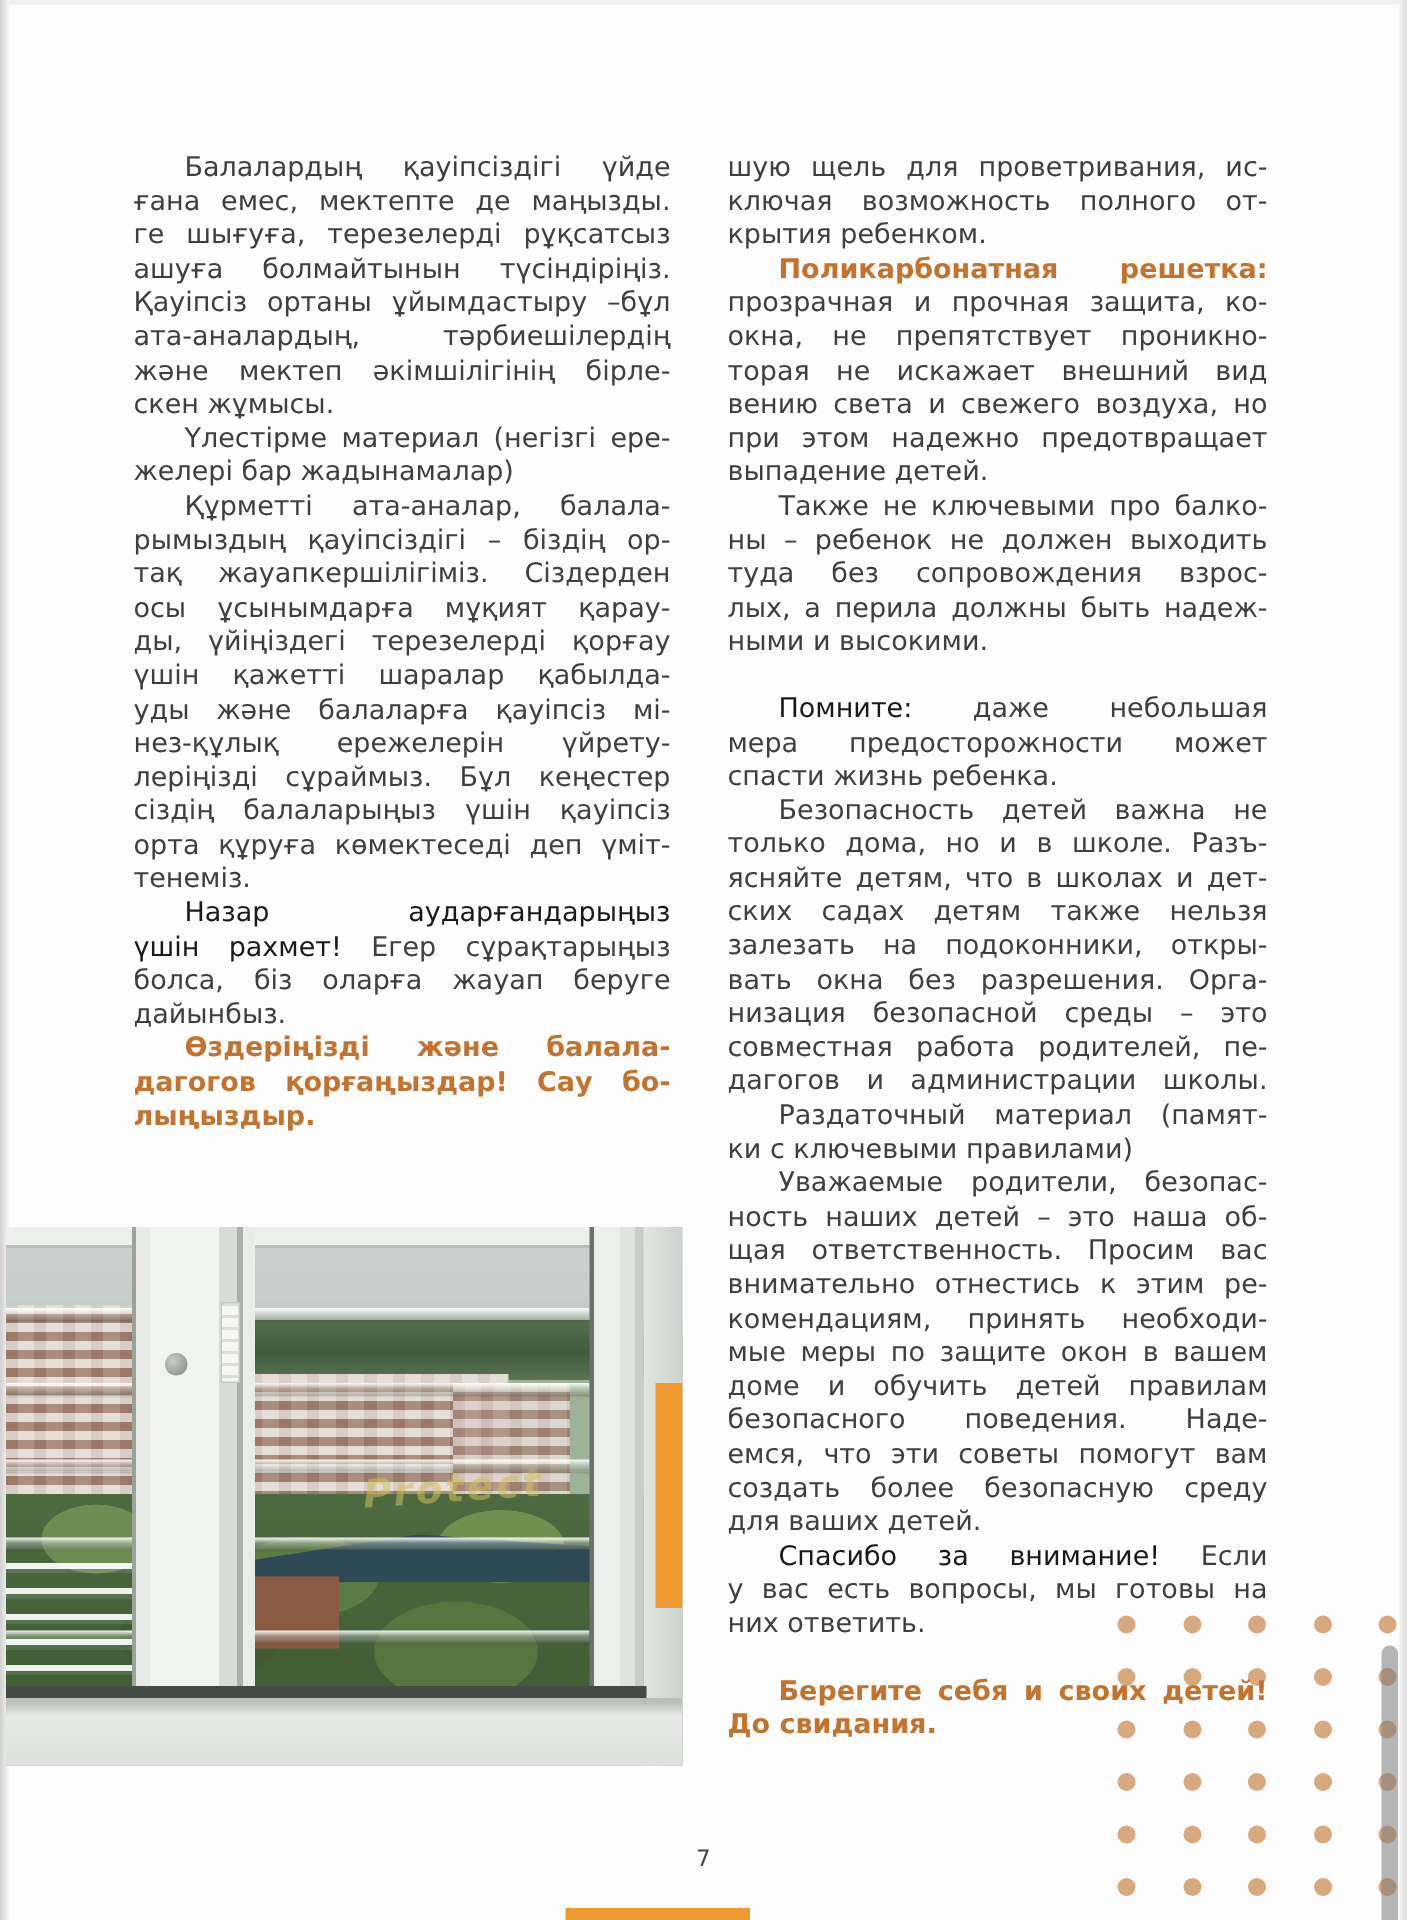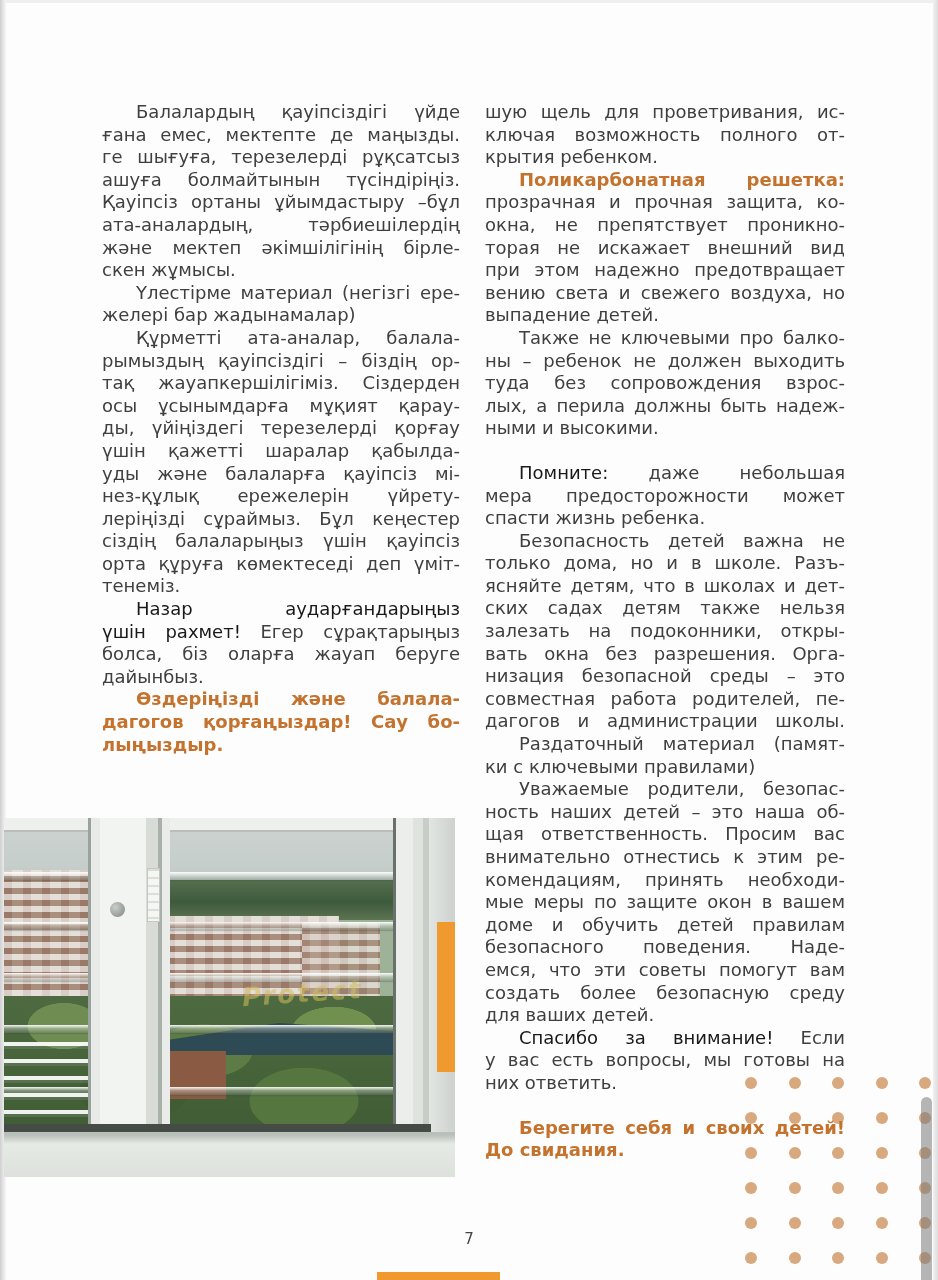--- a/index.html
+++ b/index.html
@@ -19,21 +19,21 @@
     background:linear-gradient(90deg,#cfcfcf,#ececec 70%,#f7f7f7);}
   .edge-top{position:absolute;left:0;top:0;right:0;height:3px;background:#efefef;}
   .edge-right{position:absolute;right:0;top:0;bottom:0;width:5px;
     background:linear-gradient(270deg,#dcdcdc,#f1f1f1);}
   .gray-thumb{position:absolute;left:921px;top:1097px;width:11px;height:183px;
     background:rgba(122,122,122,.55);border-radius:6px 6px 0 0;z-index:6;}
 
   
   .col{position:absolute;top:101px;width:360px;font-size:18px;line-height:22.6px;
     color:var(--body);z-index:3;}
-  .col-left{left:102px;width:358px;}
+  .col-left{left:89px;width:358px;}
   .col-right{left:485px;}
   .line{text-align:justify;text-align-last:justify;white-space:normal;}
   .lastline{text-align-last:left;}
   .indent{text-indent:34px;}
   .par-gap{height:22px;}
   .seg-n{color:var(--body);}
   .seg-b{font-weight:400;color:var(--bold);}
   .seg-o{font-weight:700;color:var(--orange-text);}
 
   
@@ -165,22 +165,22 @@
       <div class="line lastline"><span class="seg-o">лыңыздыр.</span></div>
     </div>
   <div class="col col-right">
       <div class="line"><span class="seg-n">шую щель для проветривания, ис-</span></div>
       <div class="line"><span class="seg-n">ключая возможность полного от-</span></div>
       <div class="line lastline"><span class="seg-n">крытия ребенком.</span></div>
       <div class="line indent"><span class="seg-o">Поликарбонатная решетка:</span></div>
       <div class="line"><span class="seg-n">прозрачная и прочная защита, ко-</span></div>
       <div class="line"><span class="seg-n">окна, не препятствует проникно-</span></div>
       <div class="line"><span class="seg-n">торая не искажает внешний вид</span></div>
+      <div class="line"><span class="seg-n">вению света и свежего воздуха, но</span></div>
       <div class="line"><span class="seg-n">при этом надежно предотвращает</span></div>
-      <div class="line"><span class="seg-n">вению света и свежего воздуха, но</span></div>
       <div class="line lastline"><span class="seg-n">выпадение детей.</span></div>
       <div class="line indent"><span class="seg-n">Также не ключевыми про балко-</span></div>
       <div class="line"><span class="seg-n">ны – ребенок не должен выходить</span></div>
       <div class="line"><span class="seg-n">туда без сопровождения взрос-</span></div>
       <div class="line"><span class="seg-n">лых, а перила должны быть надеж-</span></div>
       <div class="line lastline"><span class="seg-n">ными и высокими.</span></div>
       <div class="par-gap"></div>
       <div class="line indent"><span class="seg-b">Помните:</span><span class="seg-n"> даже небольшая</span></div>
       <div class="line"><span class="seg-n">мера предосторожности может</span></div>
       <div class="line lastline"><span class="seg-n">спасти жизнь ребенка.</span></div>

